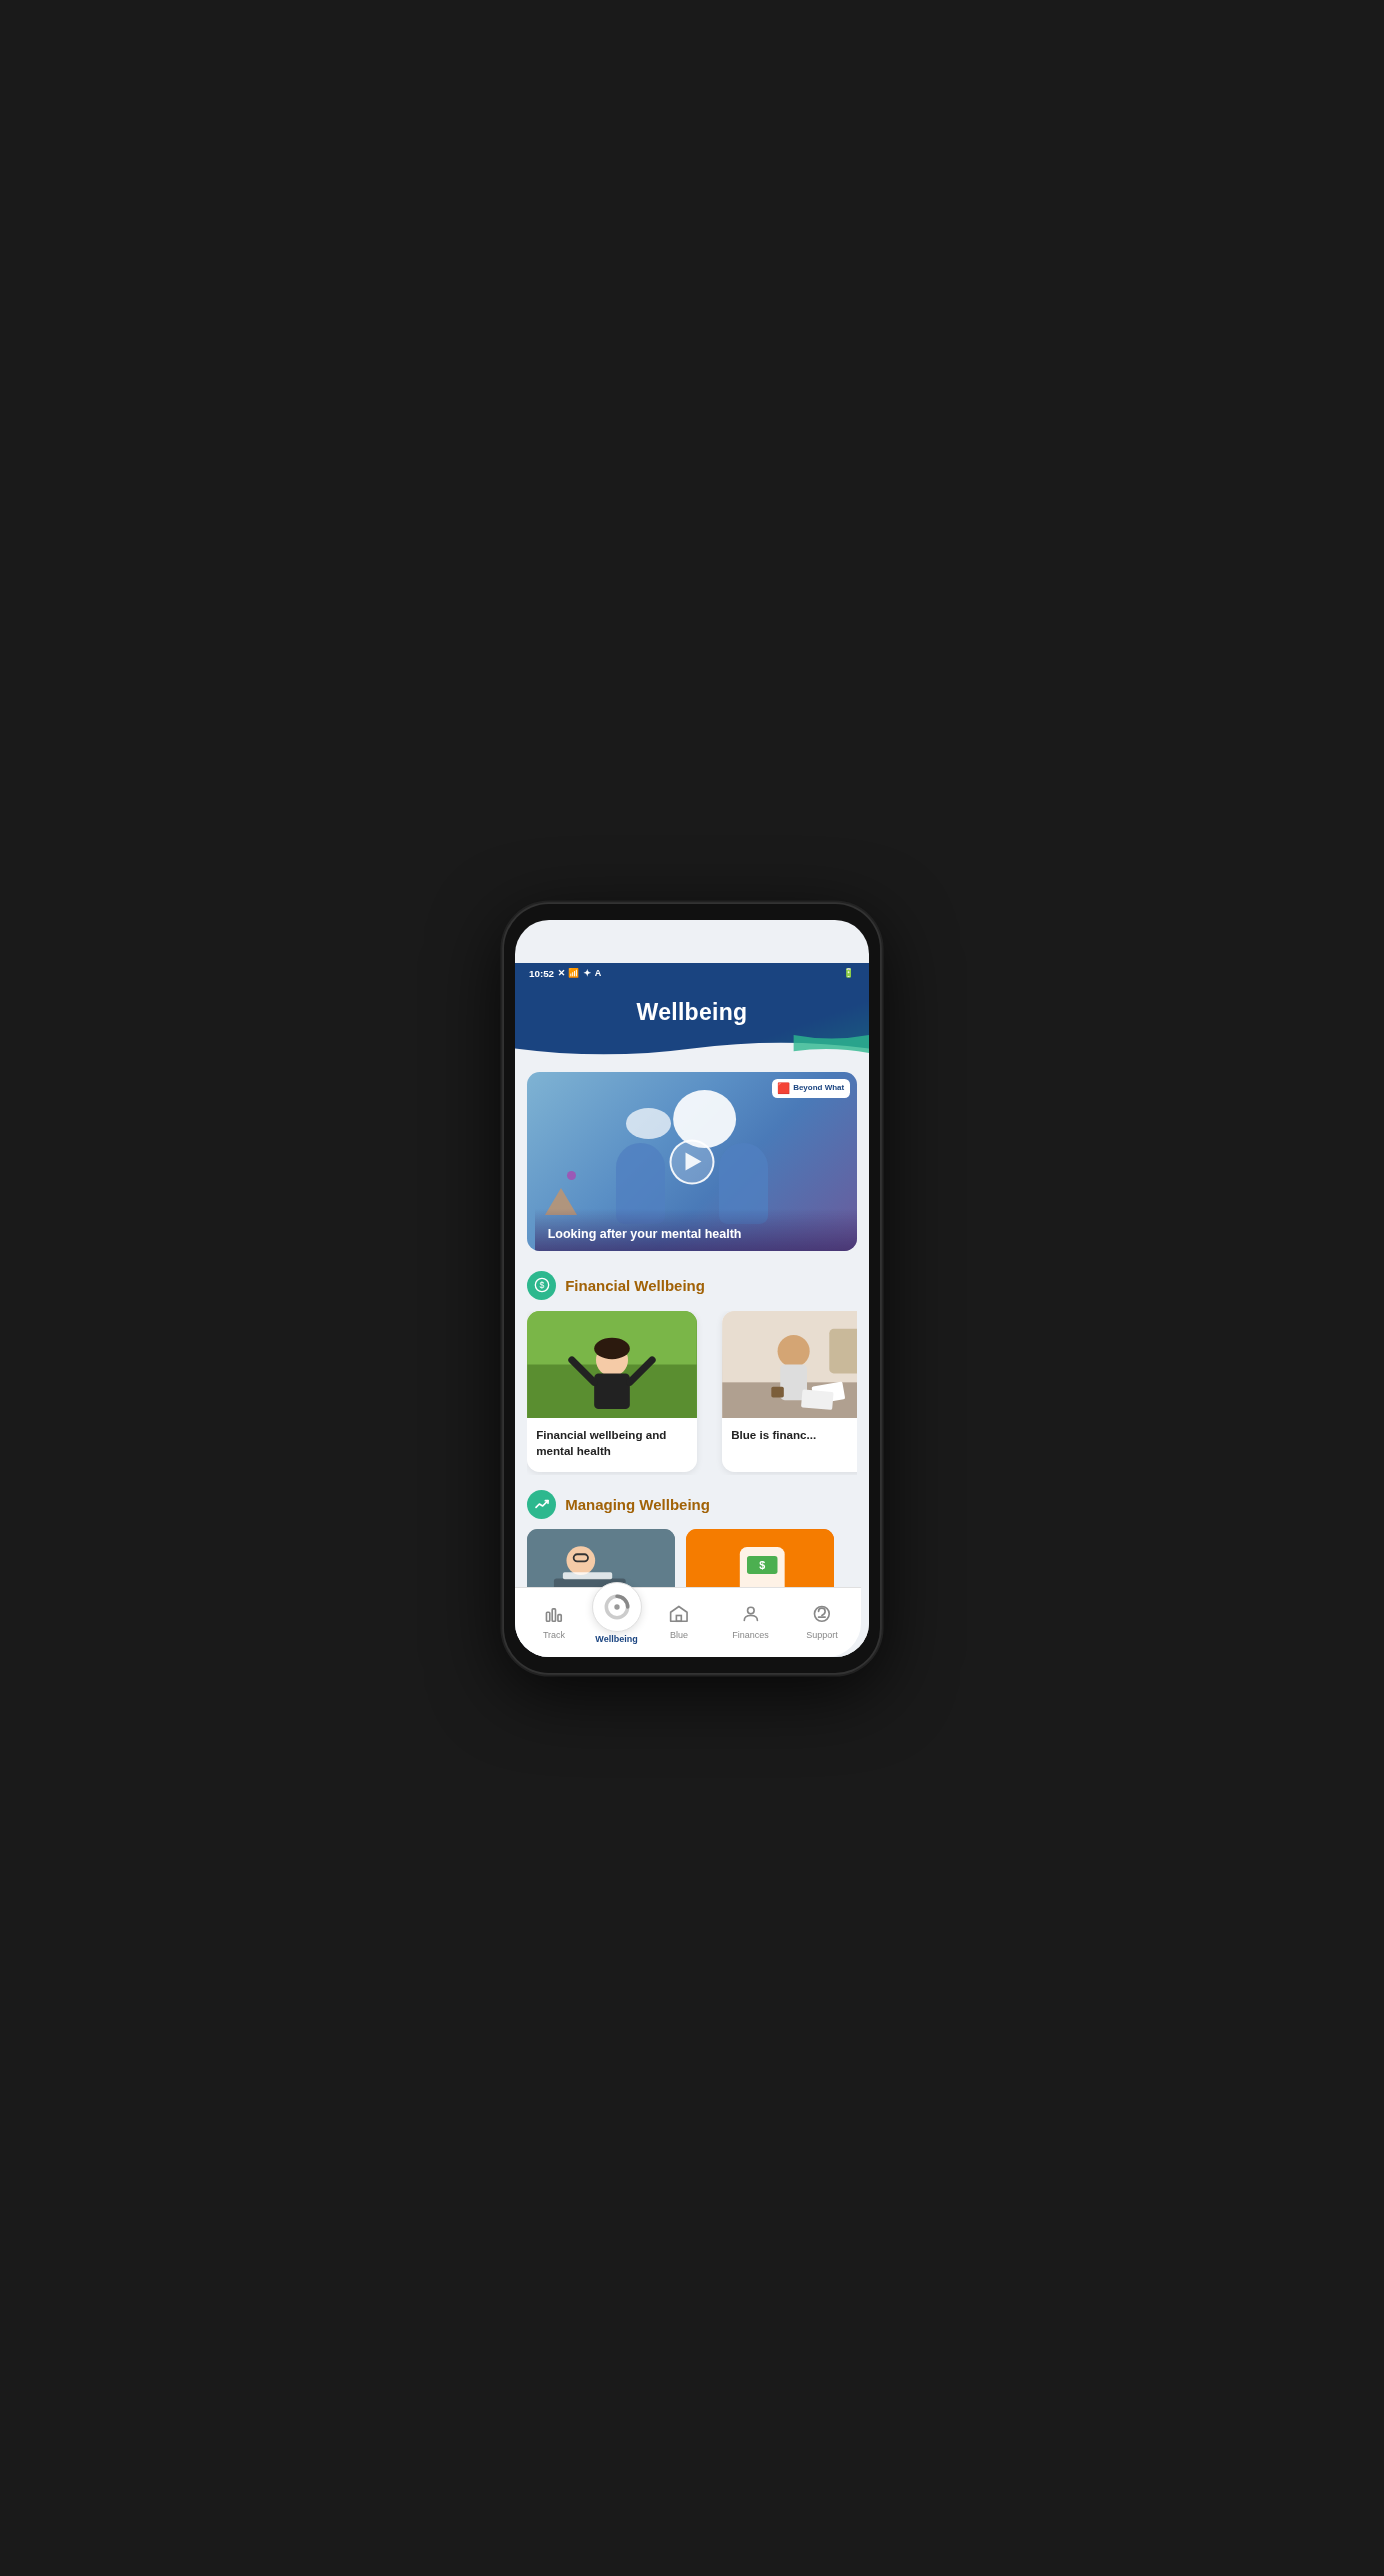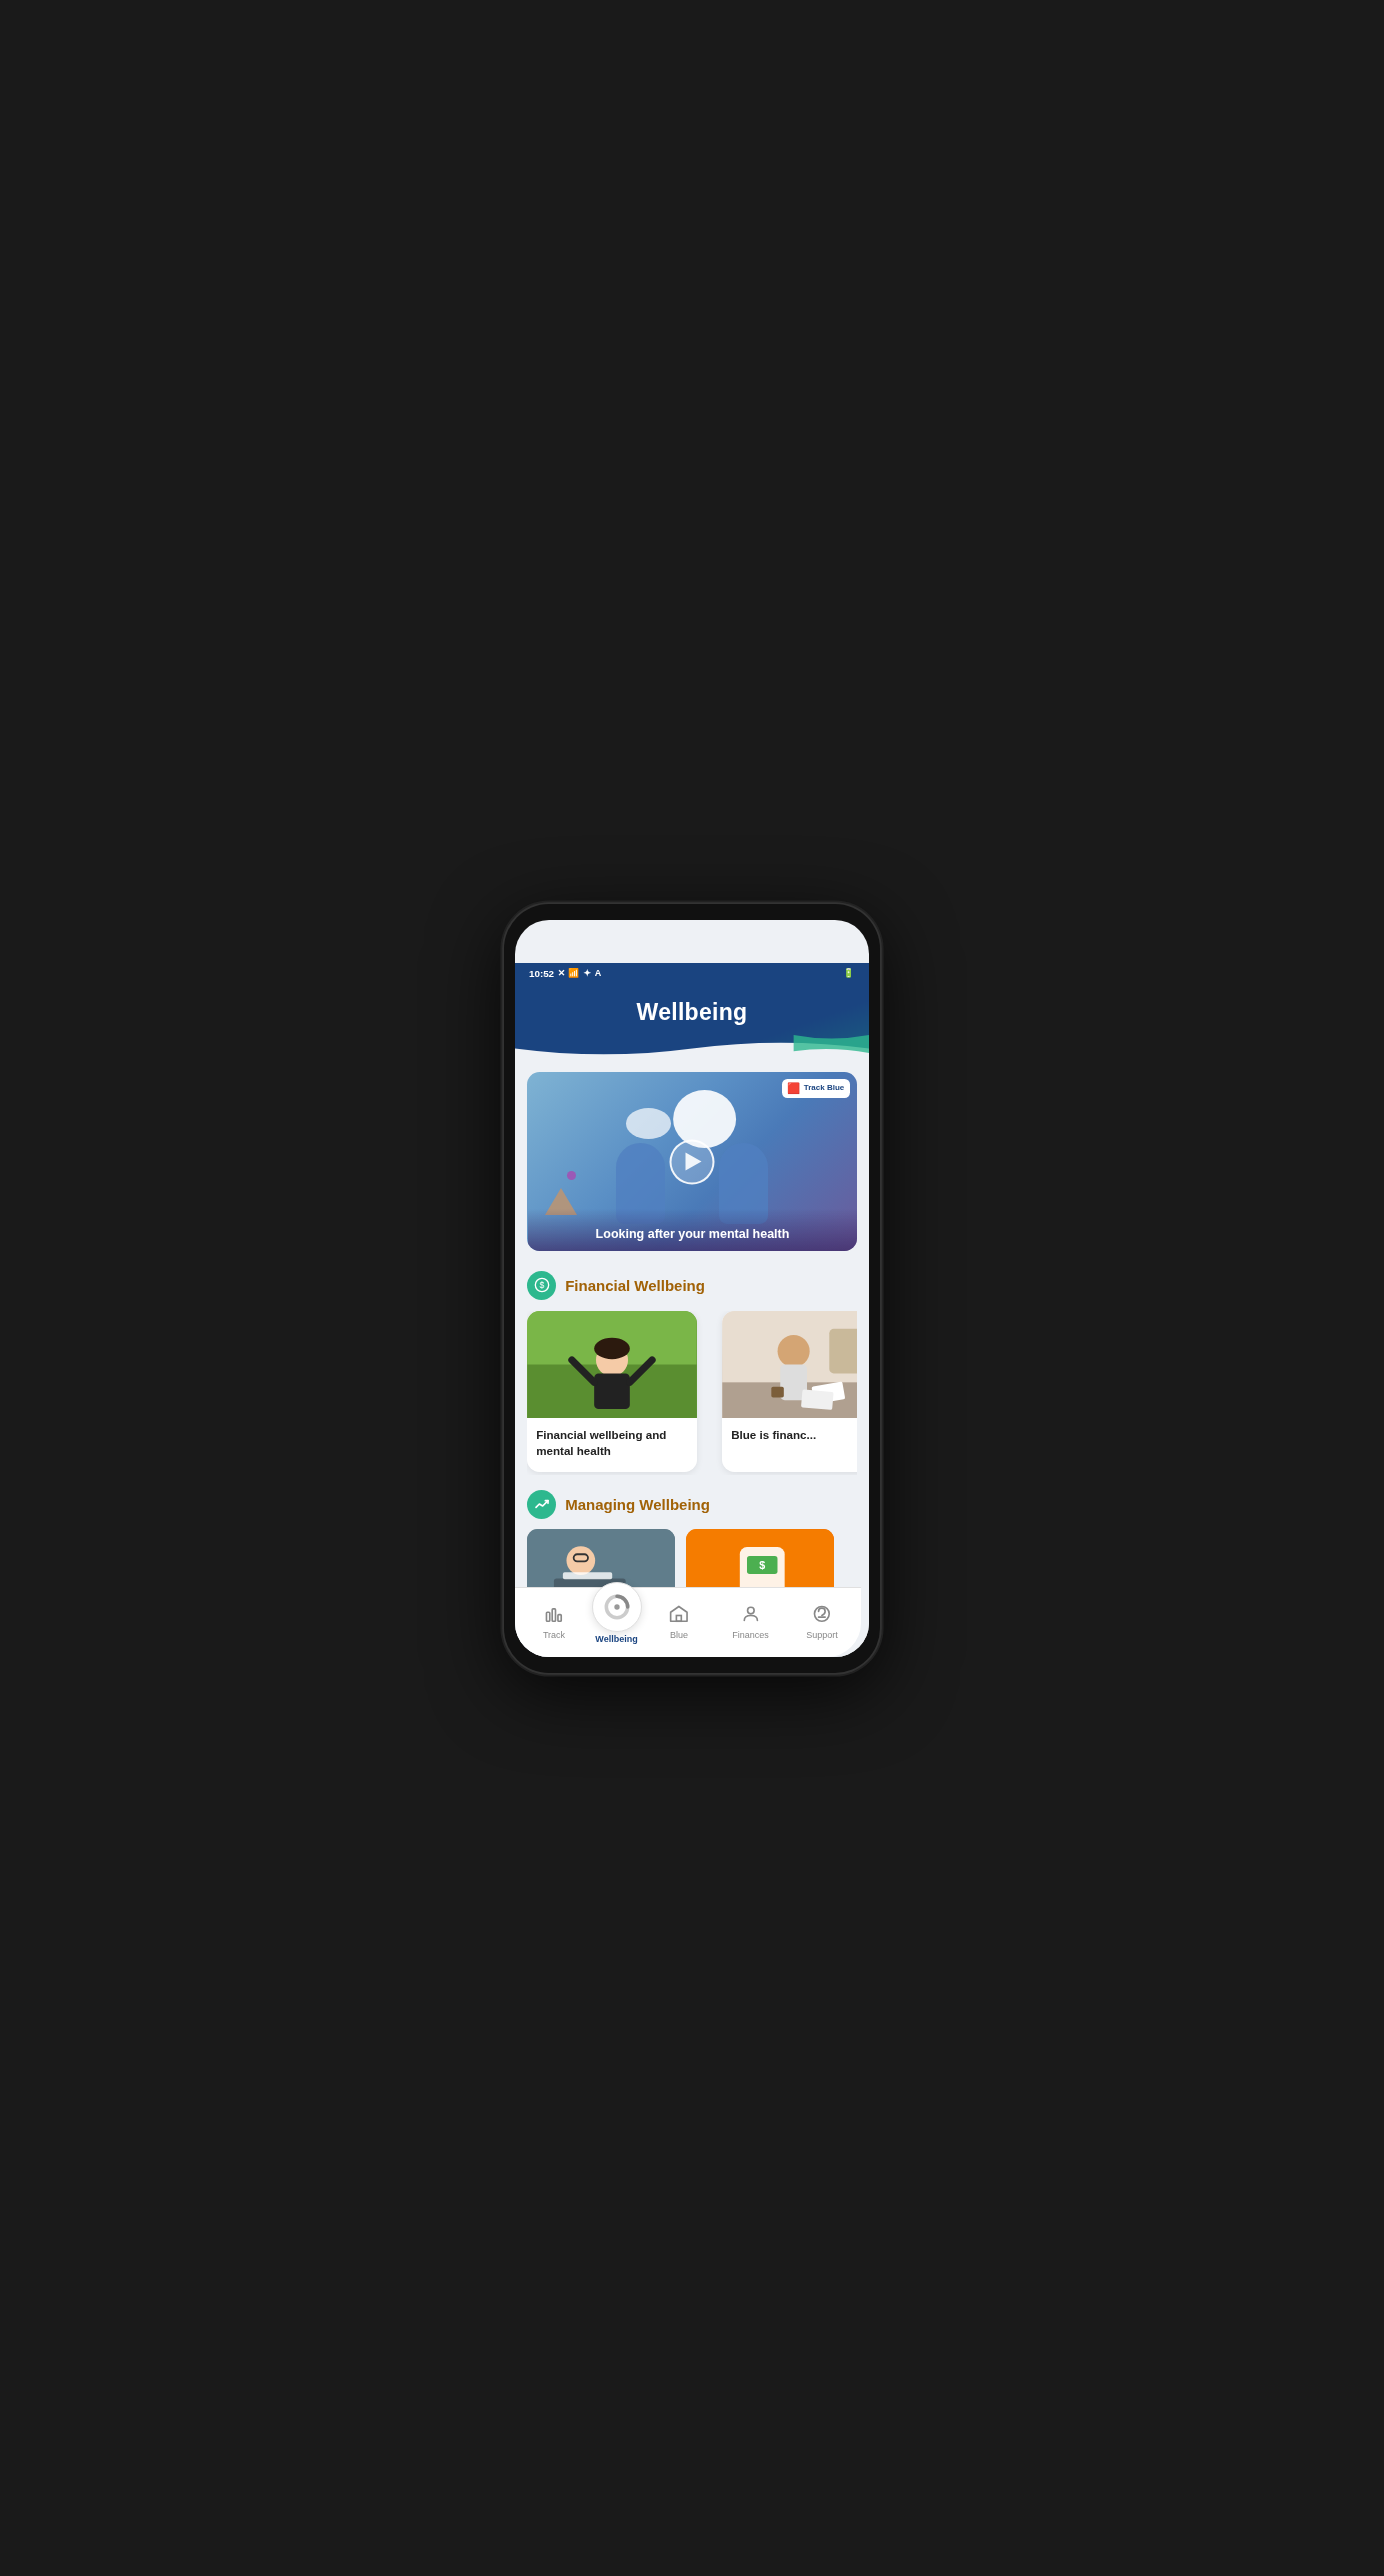--- a/index.html
+++ b/index.html
@@ -181,28 +181,27 @@
       width: 0;
       height: 0;
       border-top: 9px solid transparent;
       border-bottom: 9px solid transparent;
       border-left: 16px solid rgba(255,255,255,0.9);
       margin-left: 3.6px;
     }
     .video-caption {
       position: absolute;
       bottom: 0;
-      left: 1px;
+      left: 8px;
       right: 0;
       background: linear-gradient(transparent, rgba(60,40,100,0.7));
       color: white;
       font-size: 12.5px;
       font-weight: 600;
       padding: 18px 12.5px 10.7px;
-      text-align: center;
     }
     .section {
       padding: 9px 12.5px 5.4px;
     }
     .section-header {
       display: flex;
       align-items: center;
       gap: 9px;
       margin-bottom: 10.7px;
     }
@@ -380,21 +379,21 @@
         <div class="deco-bubble"></div>
         <div class="deco-triangle"></div>
         <div class="deco-dot"></div>
         <div class="deco-hands">
           <div class="hand-shape"></div>
           <div class="hand-shape"></div>
         </div>
 
         <div class="video-beyond-blue">
           <span class="bb-logo-pink">🟥</span>
-          <div class="bb-logo-text">Track Blue</div>
+          <div class="bb-logo-text">Beyond What</div>
         </div>
 
         <div class="play-button">
           <div class="play-triangle"></div>
         </div>
 
         <div class="video-caption">Looking after your mental health</div>
       </div>
 
       <div class="section">

